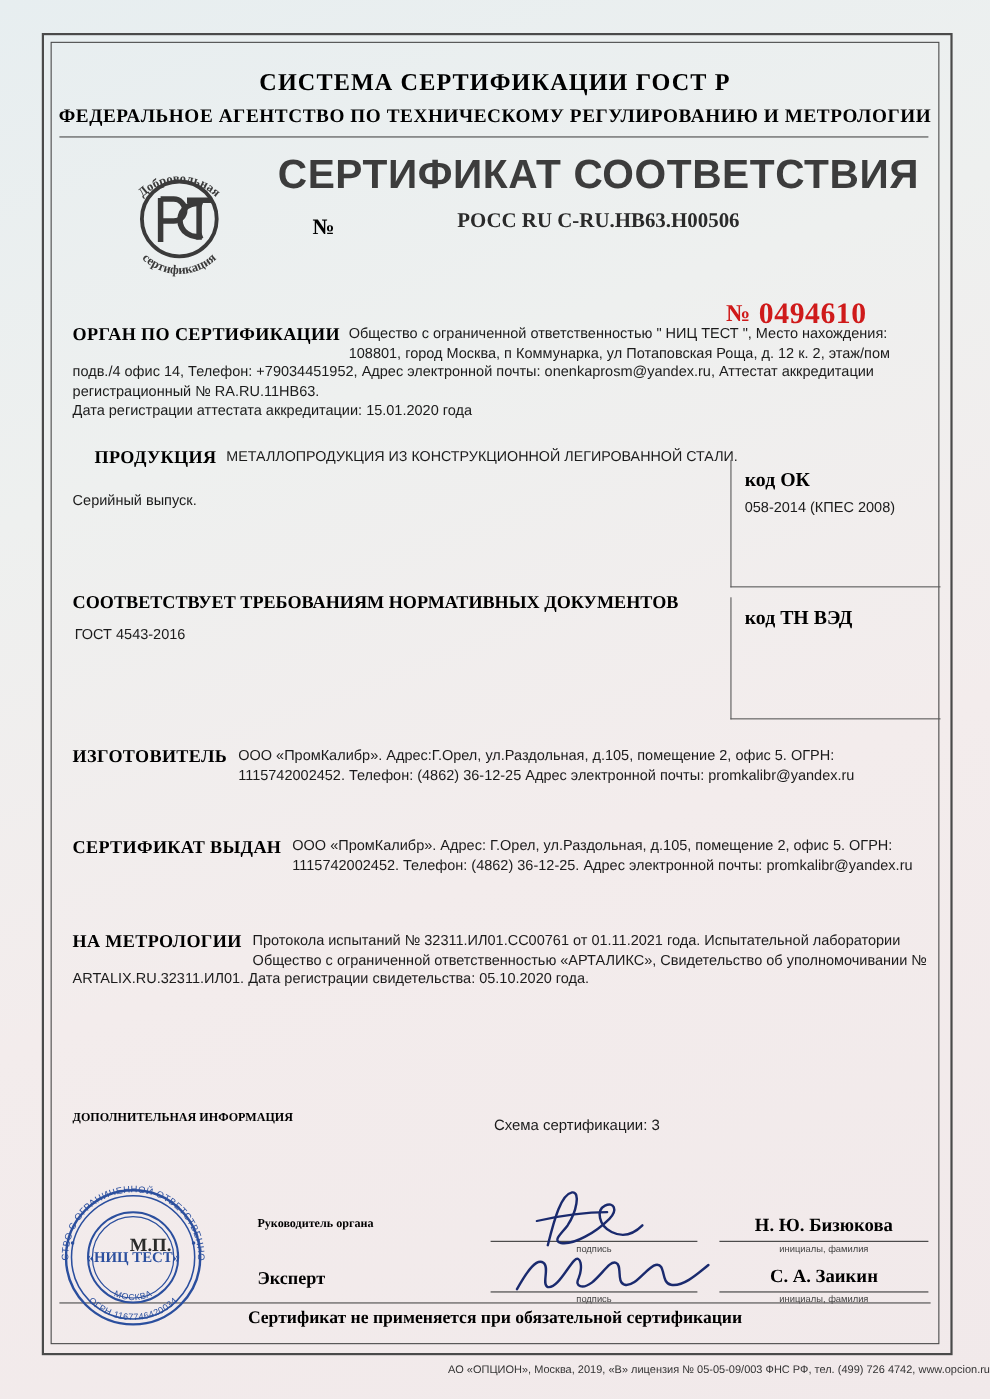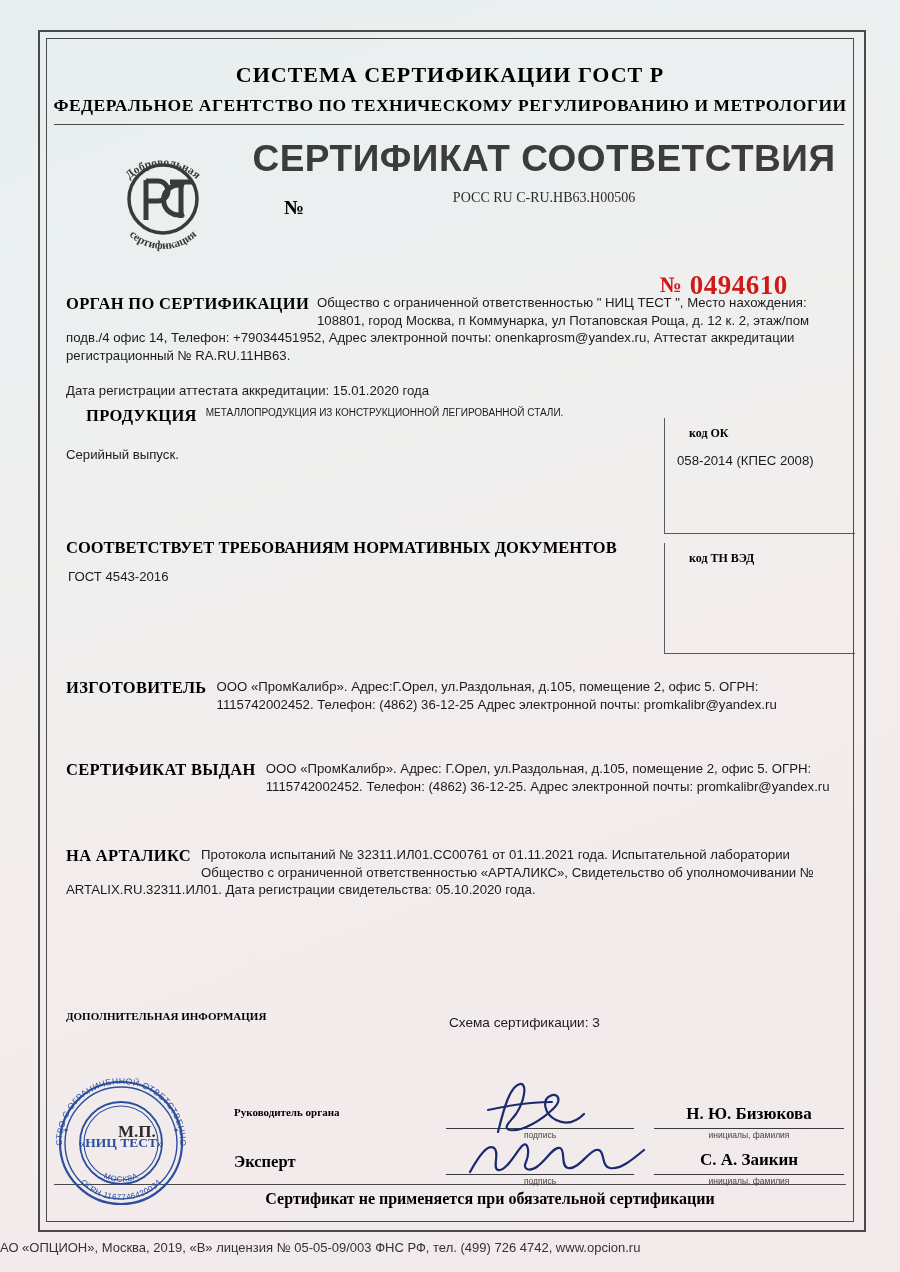--- a/index.html
+++ b/index.html
@@ -81,22 +81,22 @@
     font-weight: bold;
     color: #3c3c3c;
     letter-spacing: 0.5px;
     font-family: "Liberation Sans", sans-serif;
   }
   .cert-number {
     position: absolute;
     left: 190px; top: 152px;
     width: 616px;
     text-align: center;
-    font-size: 14px;
-    font-weight: normal;
+    font-size: 19px;
+    font-weight: bold;
     color: #2a2a2a;
   }
   .num-sign-1 {
     position: absolute;
     left: 238px; top: 158px;
     font-size: 20px;
     font-weight: bold;
   }
 
   .valid-row {
@@ -187,22 +187,22 @@
   .box-ok {
     left: 618px; top: 380px;
     width: 190px; height: 115px;
   }
   .box-tnved {
     left: 618px; top: 505px;
     width: 190px; height: 110px;
   }
   .box-title {
     position: absolute;
-    left: 24px; top: 8px;
-    font-size: 12px;
+    left: 12px; top: 8px;
+    font-size: 18px;
     font-weight: bold;
     text-align: right;
   }
   .box-val {
     position: absolute;
     left: 12px; top: 34px;
     width: 170px;
   }
 
   .sec-maker {
@@ -324,35 +324,34 @@
     color: #444;
   }
 
   .footer-note {
     position: absolute;
     left: 0; top: 1152px;
     width: 808px;
     text-align: center;
     font-size: 16px;
     font-weight: bold;
-    padding-left: 40px;
   }
   .footer-rule {
     position: absolute;
     left: 8px; top: 1146px;
     width: 792px;
     border-bottom: 1.5px solid #4a4a4a;
   }
 
   .print-info {
     position: absolute;
     left: 0; top: 1240px;
     width: 900px;
-    text-align: left;
-    font-size: 13px;
+    text-align: right;
+    font-size: 10px;
     font-family: "Liberation Sans", sans-serif;
     color: #333;
   }
 
   
   .scribble {
     position: absolute;
     pointer-events: none;
   }
   .scribble-1 { left: 434px; top: 1042px; }
@@ -412,26 +411,26 @@
 
 
     <div class="blank-num">
       <span class="sign">№</span>
       <span>0494610</span>
     </div>
 
     <div class="sec-org">
       <span class="sec-label">ОРГАН ПО СЕРТИФИКАЦИИ</span>
       <div class="body-text">Общество с ограниченной ответственностью " НИЦ ТЕСТ ", Место нахождения: 108801, город Москва, п Коммунарка, ул Потаповская Роща, д. 12 к. 2, этаж/пом подв./4 офис 14, Телефон: +79034451952, Адрес электронной почты: onenkaprosm@yandex.ru, Аттестат аккредитации регистрационный № RA.RU.11НВ63.</div>
-      <div class="body-text" style="margin-top:18px;">Дата регистрации аттестата аккредитации: 15.01.2020 года</div>
+      <div class="body-text" style="margin-top:0;">Дата регистрации аттестата аккредитации: 15.01.2020 года</div>
     </div>
 
     <div class="sec-prod">
       <span class="sec-label">ПРОДУКЦИЯ</span>
-      <div class="body-text" style="font-size:10px;">МЕТАЛЛОПРОДУКЦИЯ ИЗ КОНСТРУКЦИОННОЙ ЛЕГИРОВАННОЙ СТАЛИ.</div>
+      <div class="body-text" style="font-size:13px;">МЕТАЛЛОПРОДУКЦИЯ ИЗ КОНСТРУКЦИОННОЙ ЛЕГИРОВАННОЙ СТАЛИ.</div>
     </div>
     <div class="prod-serial body-text">Серийный выпуск.</div>
 
     <div class="box box-ok">
       <div class="box-title">код ОК</div>
       <div class="box-val body-text">058-2014 (КПЕС 2008)</div>
     </div>
 
     <div class="sec-docs-label">СООТВЕТСТВУЕТ ТРЕБОВАНИЯМ НОРМАТИВНЫХ ДОКУМЕНТОВ</div>
     <div class="sec-docs-value body-text">ГОСТ 4543-2016</div>
@@ -445,21 +444,21 @@
       <span class="sec-label">ИЗГОТОВИТЕЛЬ</span>
       <div class="body-text">ООО «ПромКалибр». Адрес:Г.Орел, ул.Раздольная, д.105, помещение 2, офис 5. ОГРН: 1115742002452. Телефон: (4862) 36-12-25 Адрес электронной почты: promkalibr@yandex.ru</div>
     </div>
 
     <div class="sec-issued">
       <span class="sec-label">СЕРТИФИКАТ ВЫДАН</span>
       <div class="body-text">ООО «ПромКалибр». Адрес: Г.Орел, ул.Раздольная, д.105, помещение 2, офис 5. ОГРН: 1115742002452. Телефон: (4862) 36-12-25. Адрес электронной почты: promkalibr@yandex.ru</div>
     </div>
 
     <div class="sec-basis">
-      <span class="sec-label">НА АРТАЛИКС</span>
+      <span class="sec-label">НА МЕТРОЛОГИИ</span>
       <div class="body-text">Протокола испытаний № 32311.ИЛ01.СС00761 от 01.11.2021 года. Испытательной лаборатории  Общество с ограниченной ответственностью «АРТАЛИКС», Свидетельство об уполномочивании № ARTALIX.RU.32311.ИЛ01. Дата регистрации свидетельства: 05.10.2020 года.</div>
     </div>
 
     <div class="sec-extra-label">ДОПОЛНИТЕЛЬНАЯ ИНФОРМАЦИЯ</div>
     <div class="sec-extra-val body-text" style="font-size:13.6px;margin-left:25px;">Схема сертификации: 3</div>
 
     <div class="sig-role1">Руководитель органа</div>
     <div class="sig-line-1"></div>
     <div class="sig-cap-1">подпись</div>
 

